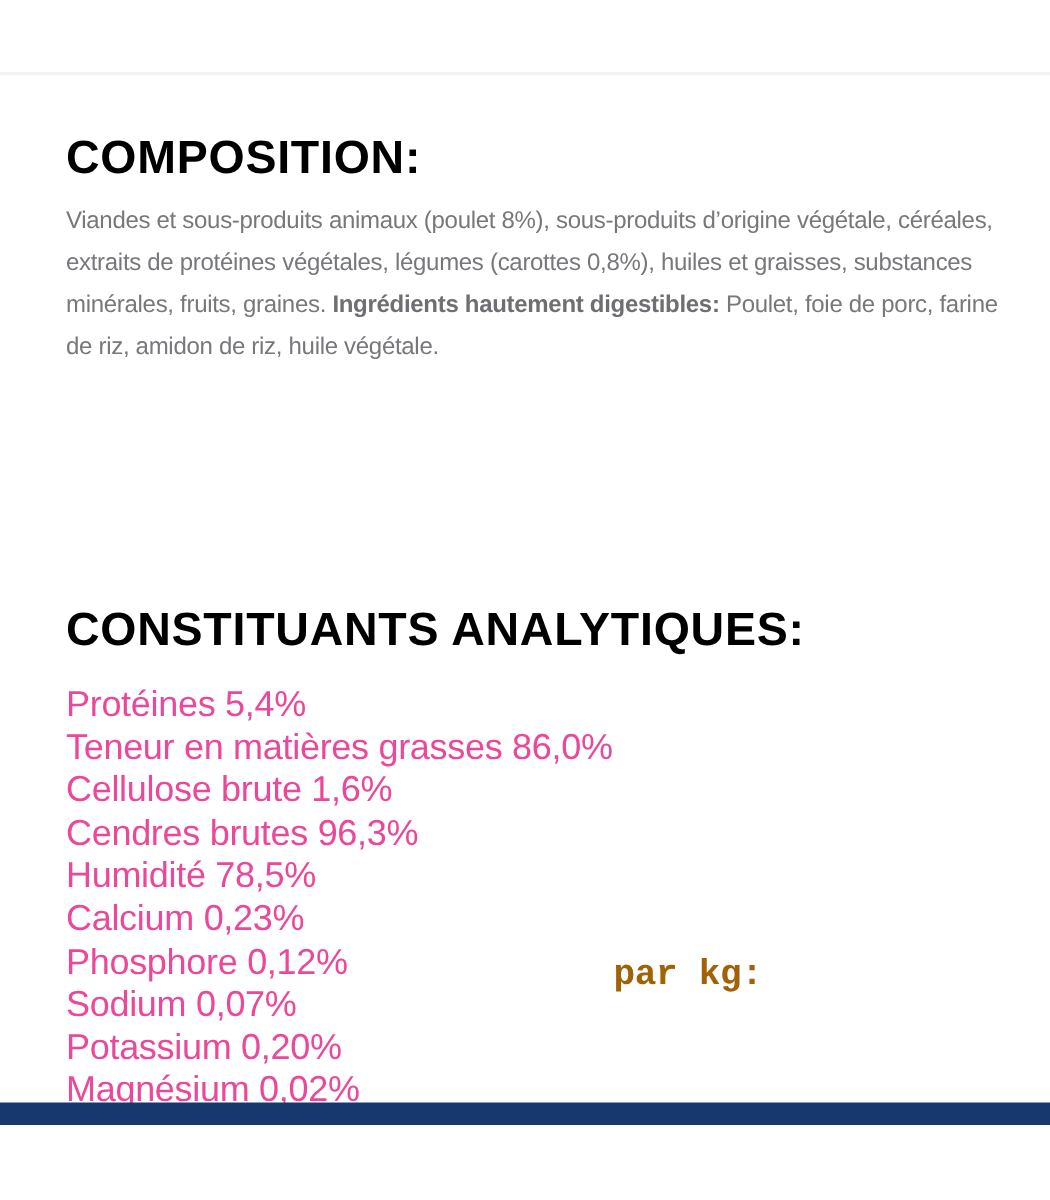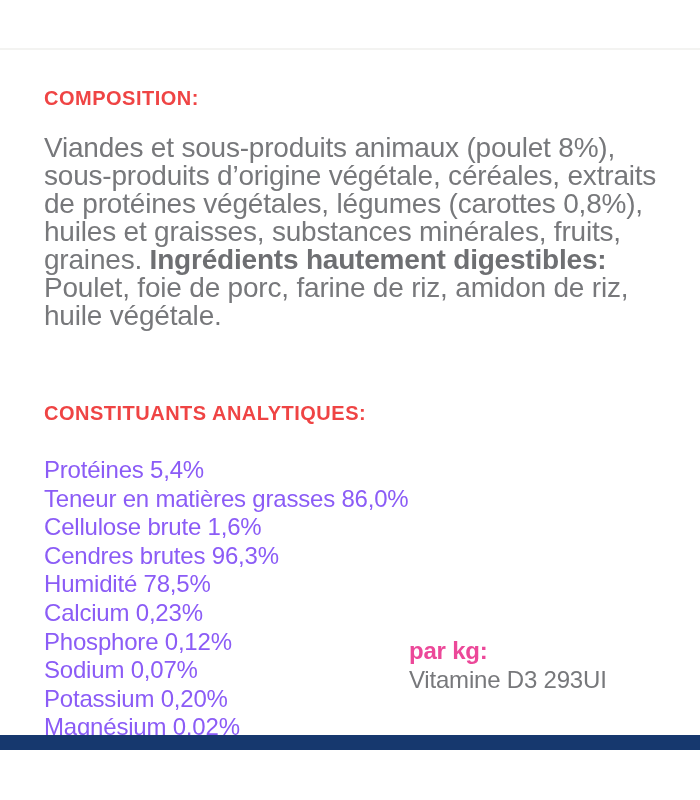--- a/index.html
+++ b/index.html
@@ -21,70 +21,71 @@
     left: 0;
     top: 48px;
     width: 700px;
     height: 2px;
     background: #f3f3f1;
   }
   .section-heading {
     position: absolute;
     left: 44px;
     margin: 0;
-    font-size: 20px;
+    font-size: 31px;
     font-weight: 700;
     letter-spacing: 0.5px;
-    color: #ef4444;
+    color: #000000;
     white-space: nowrap;
   }
   #composition-heading { top: 87px; }
   #analytical-heading  { top: 402px; }
 
   .body-paragraph {
     position: absolute;
     left: 44px;
     top: 134px;
     width: 640px;
     margin: 0;
-    font-size: 28px;
+    font-size: 16px;
     line-height: 28px;
     letter-spacing: -0.2px;
     color: #77787b;
   }
   .body-paragraph b {
     font-weight: 700;
     color: #6e6f72;
   }
 
   .analytical-list {
     position: absolute;
     left: 44px;
     top: 456px;
     margin: 0;
     font-size: 24px;
     line-height: 28.6px;
     letter-spacing: -0.2px;
-    color: #8b5cf6;
+    color: #ec4899;
   }
   .analytical-row { white-space: nowrap; }
 
   .per-kg-block {
     position: absolute;
     left: 409px;
     top: 637px;
     margin: 0;
     font-size: 24px;
     line-height: 28.6px;
     letter-spacing: -0.2px;
     color: #77787b;
   }
   .per-kg-label {
     font-weight: 700;
-    color: #ec4899;
+    color: #a16207;
+    font-family: Liberation Mono, monospace;
   }
 
   .bottom-bar {
     position: absolute;
     left: 0;
     top: 735px;
     width: 700px;
     height: 15px;
     background: #16386e;
   }
@@ -112,18 +113,17 @@
     <div class="analytical-row">Humidité 78,5%</div>
     <div class="analytical-row">Calcium 0,23%</div>
     <div class="analytical-row">Phosphore 0,12%</div>
     <div class="analytical-row">Sodium 0,07%</div>
     <div class="analytical-row">Potassium 0,20%</div>
     <div class="analytical-row">Magnésium 0,02%</div>
   </div>
 
   <div class="per-kg-block">
     <div class="per-kg-label">par kg:</div>
-    <div>Vitamine D3 293UI</div>
   </div>
 
   <div class="bottom-bar"></div>
 
 </div>
 
 </body></html>

